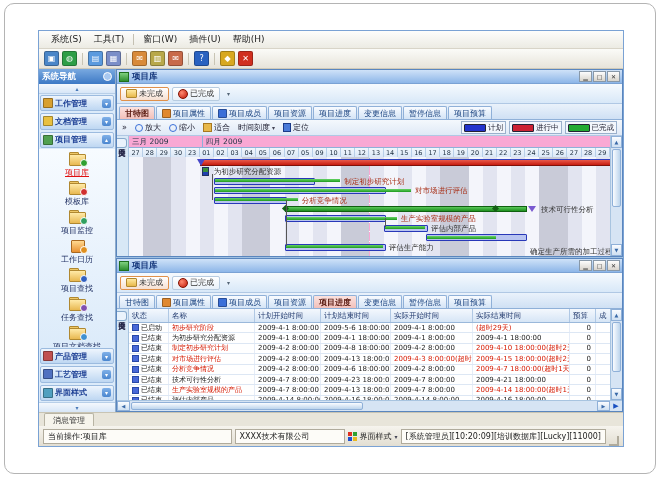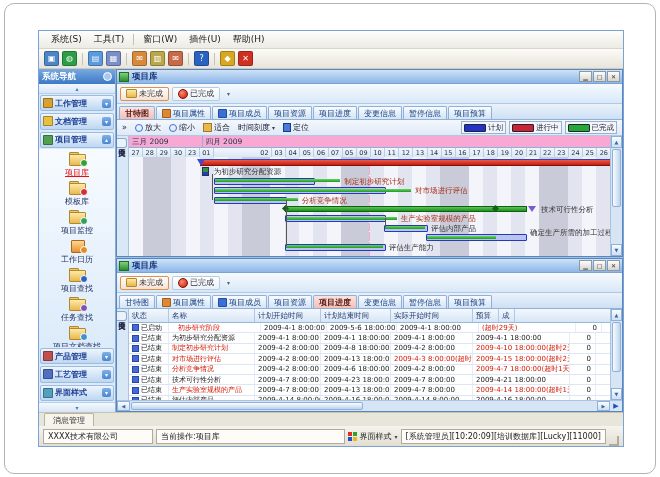--- a/index.html
+++ b/index.html
@@ -377,21 +377,21 @@
                 <div class="mcell" style="width: 69.7353px;">三月 2009</div>
                 <div class="mcell" style="width: 409.265px;">四月 2009</div>
               </div>
             <div class="drow" id="drow">
                 <div class="dcell" style="width: 13.1471px;">27</div>
                 <div class="dcell" style="width: 13.1471px;">28</div>
                 <div class="dcell" style="width: 13.1471px;">29</div>
                 <div class="dcell" style="width: 13.1471px;">30</div>
                 <div class="dcell" style="width: 13.1471px;">23</div>
                 <div class="dcell" style="width: 13.1471px;">01</div>
-                <div class="dcell" style="width: 13.1471px; margin-left: 44px;">02</div>
+                <div class="dcell" style="width: 13.1471px;">02</div>
                 <div class="dcell" style="width: 13.1471px;">03</div>
                 <div class="dcell" style="width: 13.1471px;">04</div>
                 <div class="dcell" style="width: 13.1471px;">05</div>
                 <div class="dcell" style="width: 13.1471px;">06</div>
                 <div class="dcell" style="width: 13.1471px;">07</div>
                 <div class="dcell" style="width: 13.1471px;">05</div>
                 <div class="dcell" style="width: 13.1471px;">09</div>
                 <div class="dcell" style="width: 13.1471px;">10</div>
                 <div class="dcell" style="width: 13.1471px;">11</div>
                 <div class="dcell" style="width: 13.1471px;">12</div>
@@ -469,21 +469,21 @@
                 <div class="mtri" style="left: 399.118px; top: 49px;"></div>
                 <div class="glabel" style="left: 412.118px; top: 48px;">技术可行性分析</div>
                 <div class="bar" style="left: 155.618px; top: 58.4px; width: 99.0294px;"></div>
                 <div class="prog" style="left: 156.618px; top: 59.9px; width: 111.176px;"></div>
                 <div class="glabel redl" style="left: 271.794px; top: 57.4px;">生产实验室规模的产品</div>
                 <div class="bar" style="left: 254.647px; top: 67.8px; width: 42.4412px;"></div>
                 <div class="prog" style="left: 255.647px; top: 69.3px; width: 40.4412px;"></div>
                 <div class="glabel" style="left: 302.088px; top: 66.8px;">评估内部产品</div>
                 <div class="bar" style="left: 297.088px; top: 77.2px; width: 99.0294px;"></div>
                 <div class="prog" style="left: 298.088px; top: 78.7px; width: 68.7353px;"></div>
-                <div class="glabel" style="left: 401.118px; top: 71px;">确定生产所需的加工过程</div>
+                <div class="glabel" style="left: 401.118px; top: 90px;">确定生产所需的加工过程</div>
                 <div class="bar" style="left: 155.618px; top: 86.6px; width: 99.0294px;"></div>
                 <div class="prog" style="left: 156.618px; top: 88.1px; width: 97.0294px;"></div>
                 <div class="glabel" style="left: 259.647px; top: 85.6px;">评估生产能力</div>
                 <div class="conn" style="left: 82.8824px; top: 17.4px; height: 25.2px;"></div>
                 <div class="conn" style="left: 156.618px; top: 42.6px; height: 46px;"></div>
                 <div class="conn" style="left: 255.647px; top: 61.4px; height: 8.4px;"></div>
               </div>
           </div>
           <div class="vsb">
             <div class="sbtn">▲</div>
@@ -547,30 +547,31 @@
           <div class="vstrip">
             <div class="vtab">项目文件夹</div>
           </div>
           <div class="table-cols">
             <div class="thead" id="thead">
                 <div class="th" style="width: 40px;">状态</div>
                 <div class="th" style="width: 86px;">名称</div>
                 <div class="th" style="width: 66px;">计划开始时间</div>
                 <div class="th" style="width: 70px;">计划结束时间</div>
                 <div class="th" style="width: 82px;">实际开始时间</div>
+                <div class="th" style="width: 97px;">实际结束时间</div>
                 <div class="th" style="width: 26px;">预算</div>
                 <div class="th" style="width: 16px;">成</div>
               </div>
             <div class="tbody" id="tbody">
                 <div class="trow">
                   <div class="td st" style="width: 40px;">
                     <span class="stico"></span>
                     <span>已启动</span>
                   </div>
-                  <div class="td red" style="width: 86px; margin-left: 6px;">初步研究阶段</div>
+                  <div class="td red" style="width: 86px;">初步研究阶段</div>
                   <div class="td " style="width: 66px;">2009-4-1 8:00:00</div>
                   <div class="td " style="width: 70px;">2009-5-6 18:00:00</div>
                   <div class="td " style="width: 82px;">2009-4-1 8:00:00</div>
                   <div class="td red" style="width: 97px;">(超时29天)</div>
                   <div class="td num" style="width: 26px;">0</div>
                   <div class="td " style="width: 16px;"></div>
                 </div>
                 <div class="trow">
                   <div class="td st" style="width: 40px;">
                     <span class="stico"></span>
@@ -680,22 +681,22 @@
         </div>
       </div>
     </div>
   </div>
 
   <div class="msgstrip">
     <div class="msgtab">消息管理</div>
   </div>
 
   <div class="statusbar">
+    <div class="sfield sf-op">当前操作:项目库</div>
     <div class="sfield sf-company">XXXX技术有限公司</div>
-    <div class="sfield sf-op">当前操作:项目库</div>
     <span class="sticon">
       <span style="background:#e03020;"></span>
         <span style="background:#30a030;"></span>
       <span style="background:#2050d0;"></span>
         <span style="background:#e8b820;"></span>
     </span>
     <span>界面样式</span>
     <span class="dd">▾</span>
     <div class="sfield sf-session">[系统管理员][10:20:09][培训数据库][Lucky][11000]</div>
     <div class="grip"></div>

